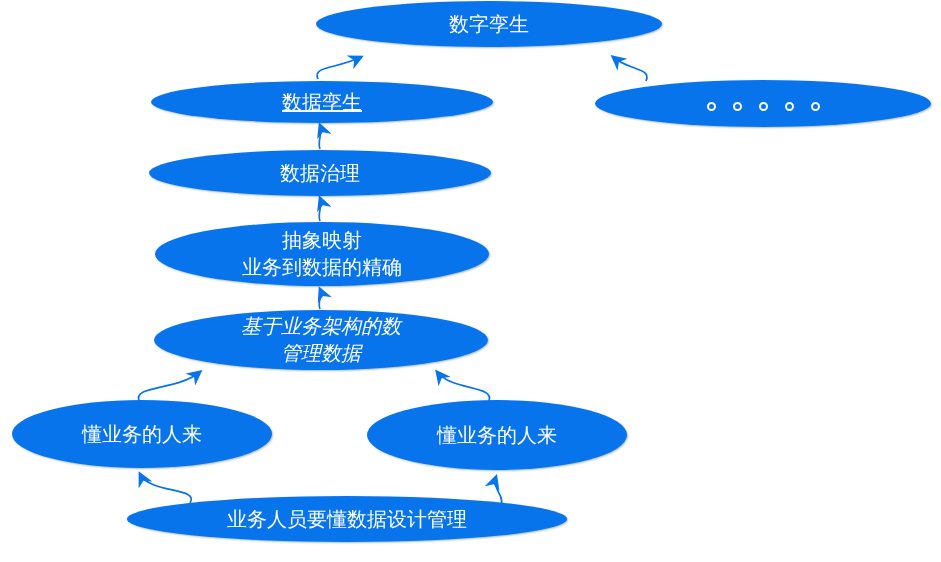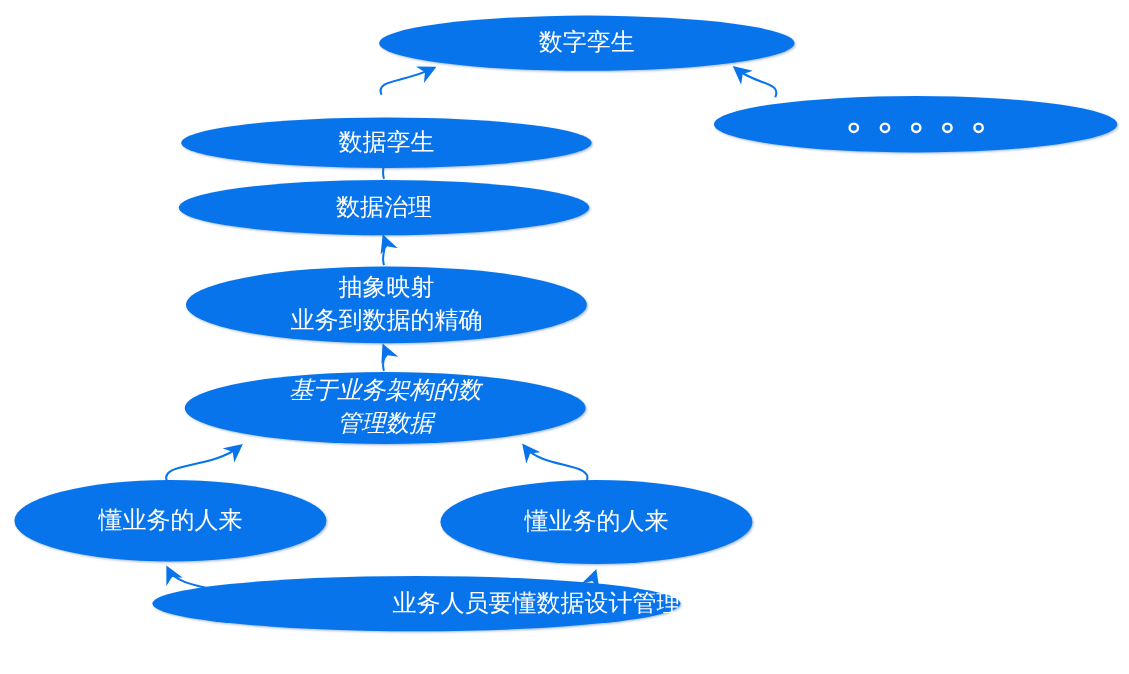--- a/index.html
+++ b/index.html
@@ -76,26 +76,26 @@
     <path class="link" d="M646,81 C652,68 630,71 613,57" marker-end="url(#arrowhead)"></path>
     <path class="link" d="M320,149 C317,141 323,133 320,125" marker-end="url(#arrowhead)"></path>
     <path class="link" d="M320,221 C317,213 323,206 320,198" marker-end="url(#arrowhead)"></path>
     <path class="link" d="M320,309 C317,301 323,296 320,289" marker-end="url(#arrowhead)"></path>
     <path class="link" d="M139,401 C133,385 176,391 200,372" marker-end="url(#arrowhead)"></path>
     <path class="link" d="M489,401 C495,385 452,391 437,372" marker-end="url(#arrowhead)"></path>
     <path class="link" d="M190,503 C200,487 150,494 140,474" marker-end="url(#arrowhead)"></path>
     <path class="link" d="M501,505 C505,496 492,489 496,477" marker-end="url(#arrowhead)"></path>
   </svg>
 
-  <div class="node" style="left:316px;top:13px;width:346px;height:46px;align-items:center;">
+  <div class="node" style="left:316px;top:1px;width:346px;height:46px;align-items:center;">
     <span class="line">数字孪生</span>
     <span class="line"></span>
   </div>
 
-  <div class="node" style="left:151px;top:98px;width:342px;height:42px;">
+  <div class="node" style="left:151px;top:81px;width:342px;height:42px;text-decoration:underline;">
     <span class="line">数据孪生</span>
     <span class="line"></span>
   </div>
 
   <div class="node" style="left:595px;top:80px;width:336px;height:47px;">
     <span class="visually-hidden">。。。。。</span>
     <span class="dots-row">
       <span class="dot-ring"></span>
       <span class="dot-ring"></span>
       <span class="dot-ring"></span>
@@ -120,18 +120,18 @@
   </div>
 
   <div class="node" style="left:12px;top:400px;width:260px;height:68px;">
     <span class="line">懂业务的人来</span>
   </div>
 
   <div class="node" style="left:367px;top:400px;width:260px;height:70px;">
     <span class="line">懂业务的人来</span>
   </div>
 
-  <div class="node" style="left:127px;top:480px;width:440px;height:46px;align-items:flex-end;">
+  <div class="node" style="left:127px;top:496px;width:440px;height:46px;">
     <span class="line">业务人员要懂数据设计管理</span>
     <span class="line"></span>
   </div>
 
 </div>
 
 </body></html>

